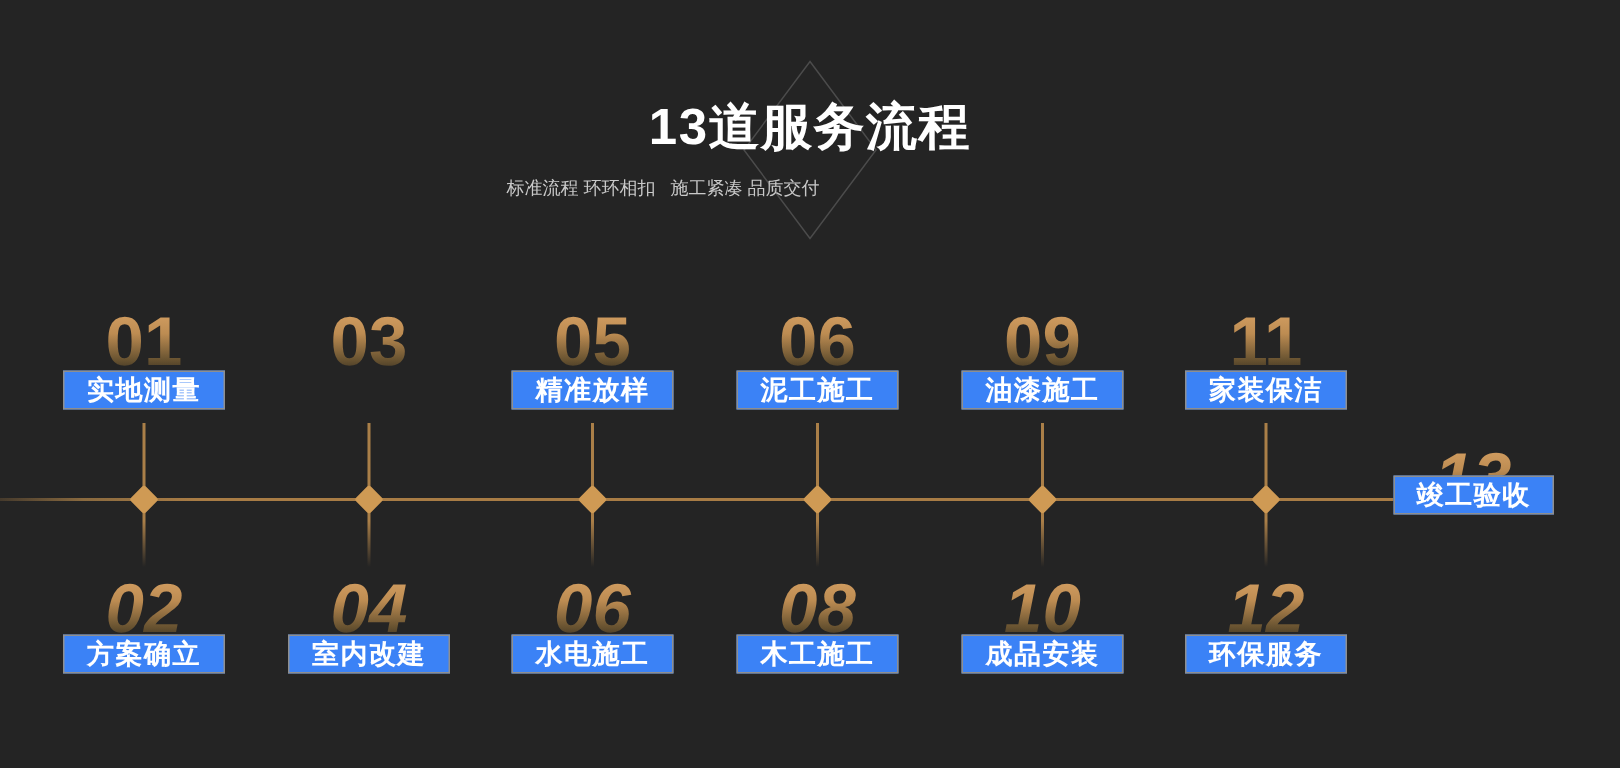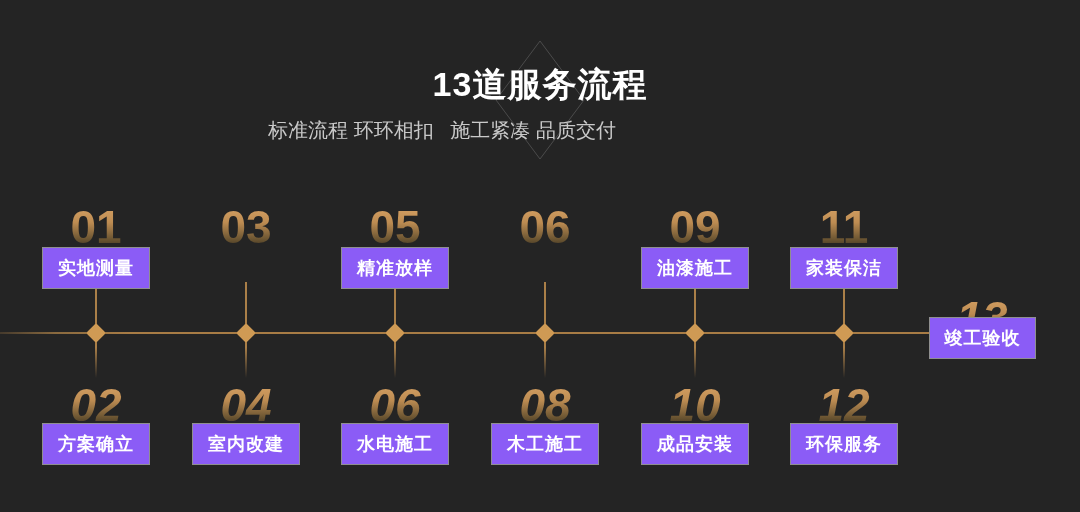--- a/index.html
+++ b/index.html
@@ -9,21 +9,21 @@
     font-family:"Liberation Sans","DejaVu Sans",sans-serif;
   }
   
   .title-diamond{position:absolute;left:470px;top:35px;width:140px;height:130px;}
   .page-title{
     position:absolute;left:0;top:62px;width:1080px;text-align:center;
     font-size:34px;font-weight:bold;color:#ffffff;letter-spacing:1px;z-index:2;
   }
   .page-subtitle{
     position:absolute;left:0;top:117px;width:884px;text-align:center;
-    font-size:20px;color:#c9c9c9;white-space:pre;z-index:2;
+    font-size:12px;color:#c9c9c9;white-space:pre;z-index:2;
   }
   
   .hline{
     position:absolute;left:0;top:332px;width:929px;height:2px;
     background:linear-gradient(90deg, rgba(168,124,69,0.25) 0%, #8a6a3f 6%, #a87c45 14%, #a87c45 100%);
     z-index:1;
   }
   .vline{
     position:absolute;top:282px;width:2px;height:96px;
     background:linear-gradient(180deg,#aa7f48 0%,#aa7f48 68%,rgba(170,127,72,0) 100%);
@@ -38,22 +38,22 @@
     position:absolute;width:150px;text-align:center;
     font-size:46px;font-weight:bold;line-height:1;z-index:1;letter-spacing:0;
     background:linear-gradient(180deg,#d6a164 4%,#bd8c52 40%,#64502f 80%,#342c22 100%);
     -webkit-background-clip:text;background-clip:text;
     color:transparent;
   }
   .num.top{top:204px;}
   .num.bottom{top:382px;font-style:italic;}
   .num.end{top:295px;font-style:italic;}
   .label-box{
-    position:absolute;width:108px;height:42px;box-sizing:border-box;
-    background:#8b5cf6;border:1px solid #8f8f8f;z-index:2;
+    position:absolute;width:108px;height:26px;box-sizing:border-box;
+    background:#3b82f6;border:1px solid #8f8f8f;z-index:2;
     display:flex;align-items:center;justify-content:center;
     color:#ffffff;font-size:18px;font-weight:bold;letter-spacing:1px;
   }
   .label-box.top{top:247px;}
   .label-box.bottom{top:423px;}
   .label-box.end{top:317px;}
 </style>
 </head>
 <body>
 
@@ -82,20 +82,21 @@
 
   <div class="num top" style="left:21px">01</div>
   <div class="label-box top" style="left:42px">实地测量</div>
 
   <div class="num top" style="left:171px">03</div>
 
   <div class="num top" style="left:320px">05</div>
   <div class="label-box top" style="left:341px">精准放样</div>
 
   <div class="num top" style="left:470px">06</div>
+  <div class="label-box top" style="left:491px">泥工施工</div>
 
   <div class="num top" style="left:620px">09</div>
   <div class="label-box top" style="left:641px">油漆施工</div>
 
   <div class="num top" style="left:769px">11</div>
   <div class="label-box top" style="left:790px">家装保洁</div>
 
   <div class="num bottom" style="left:21px">02</div>
   <div class="label-box bottom" style="left:42px">方案确立</div>
 

